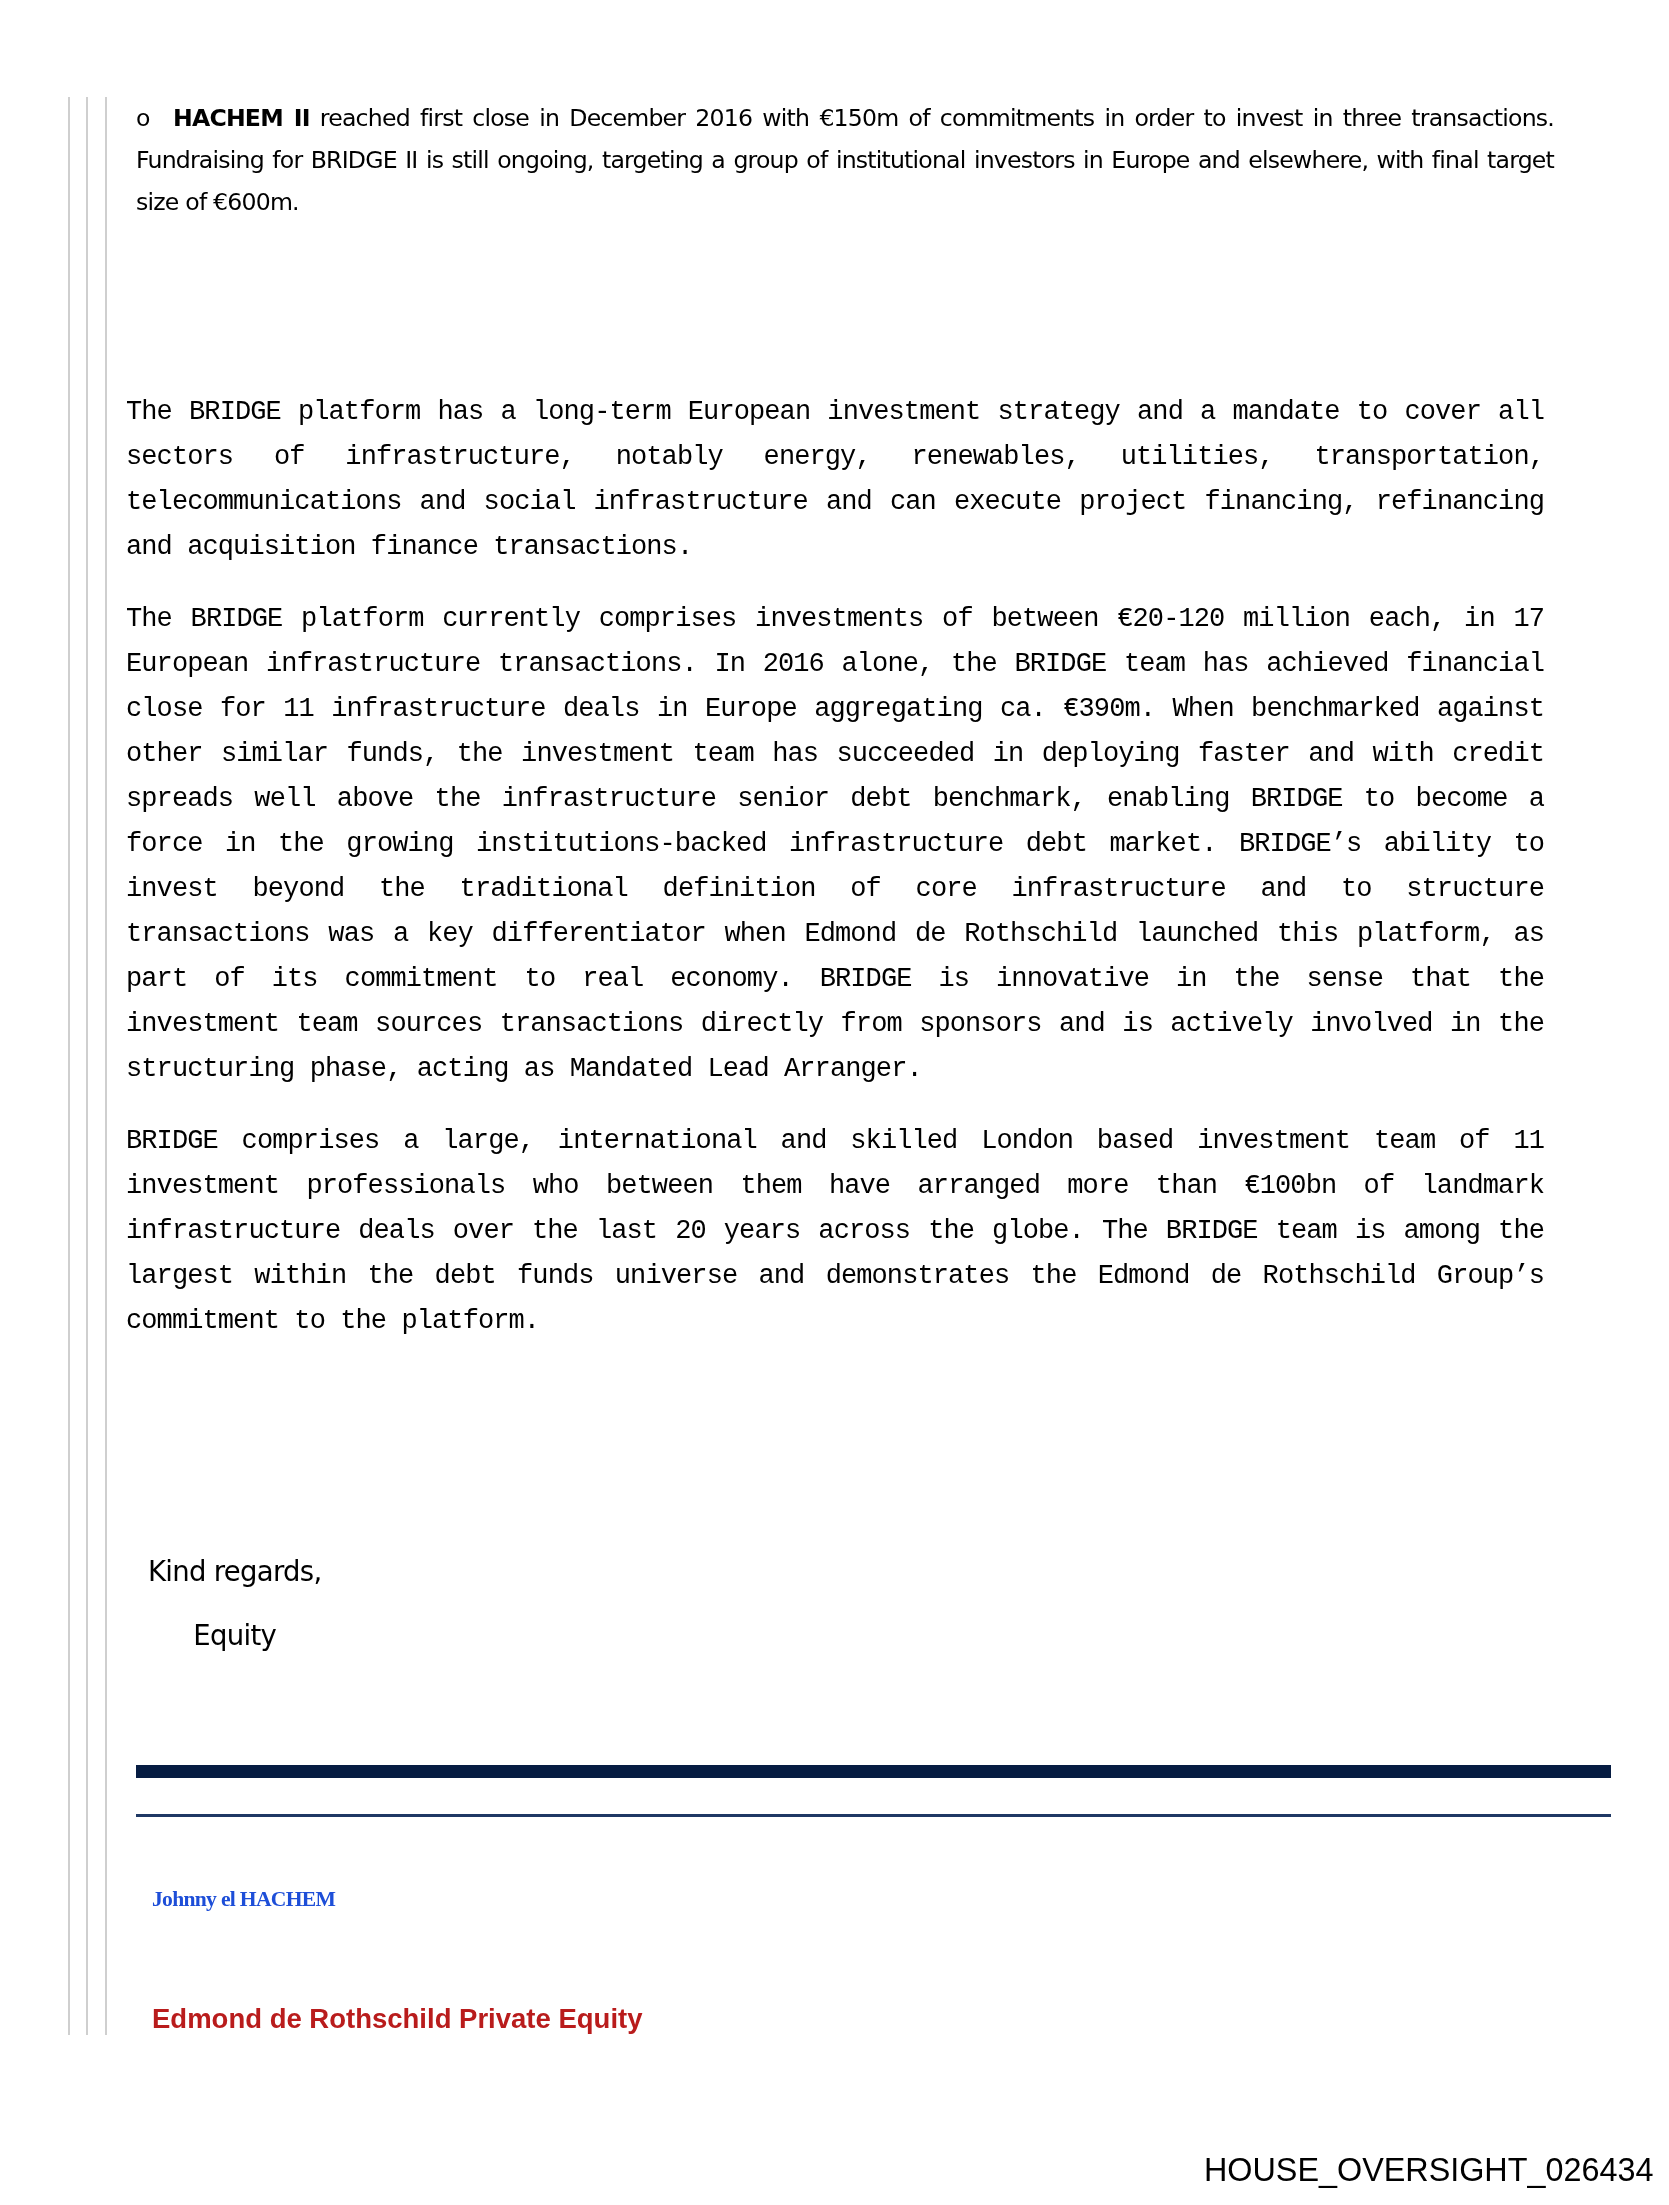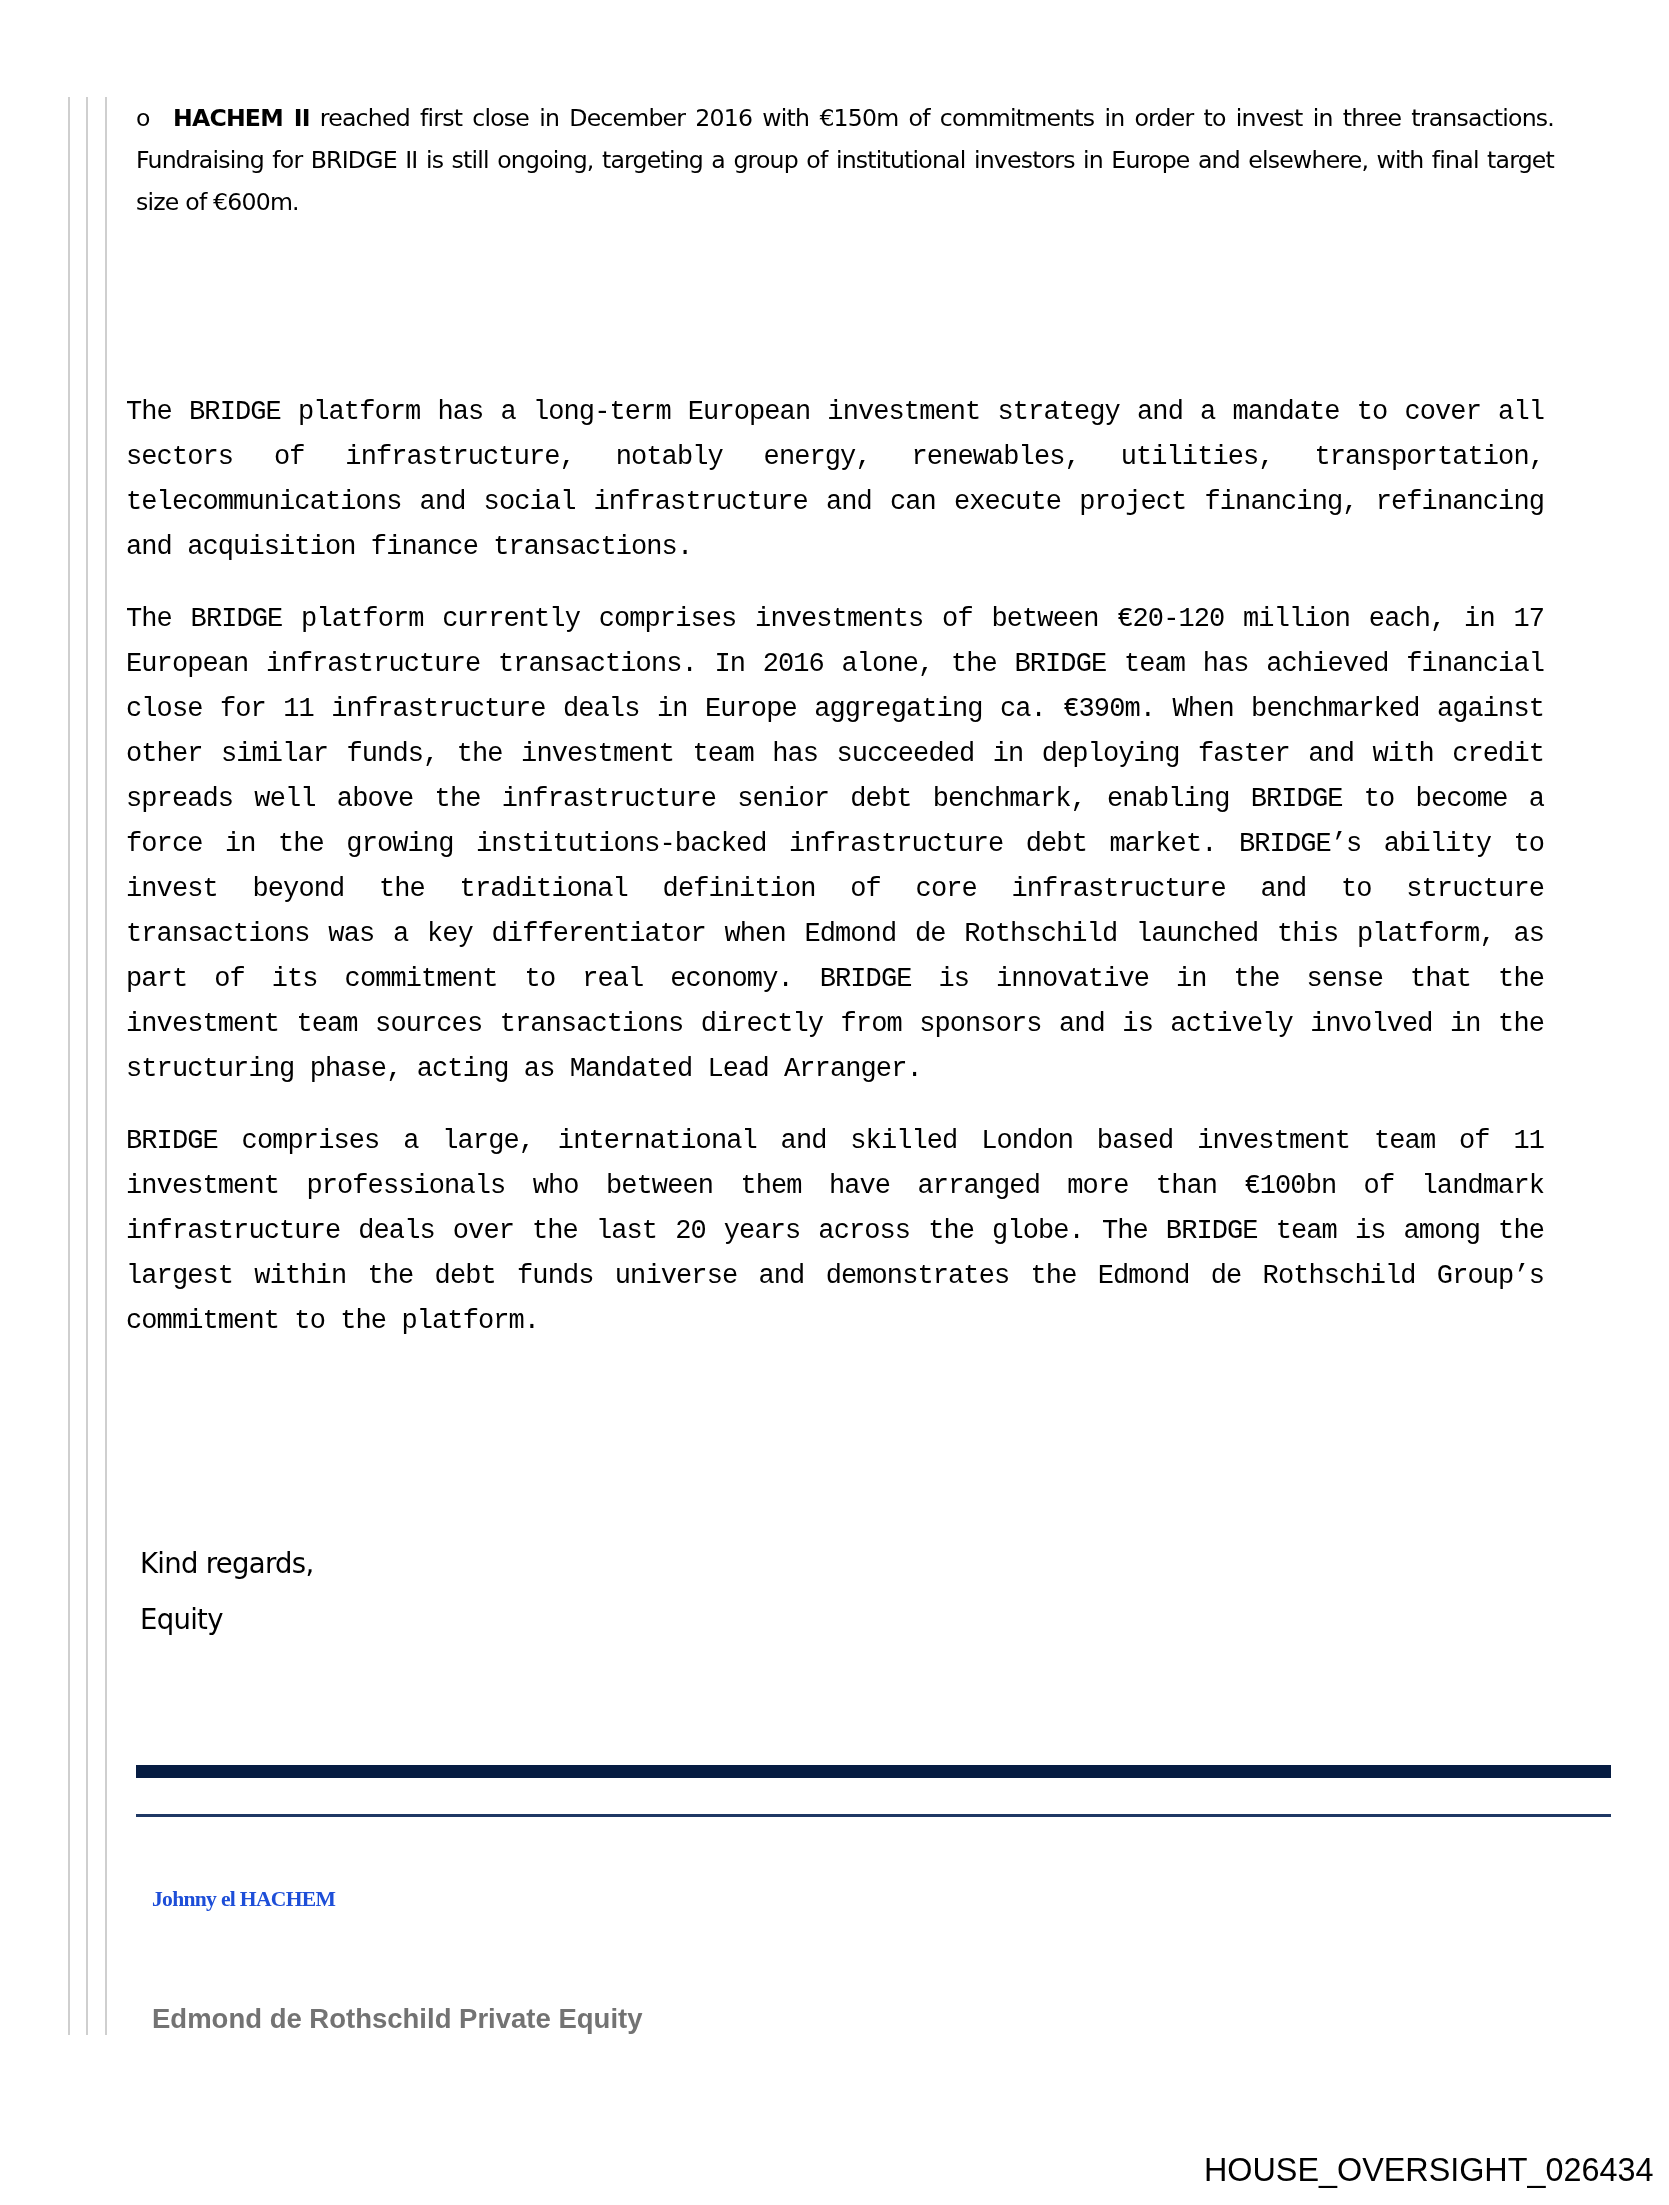--- a/index.html
+++ b/index.html
@@ -16,29 +16,29 @@
 
   .para { position: absolute; left: 126px; width: 1418px;
           font-family: Liberation Mono, monospace; font-size: 27px; line-height: 45px;
           text-align: justify; letter-spacing: -0.9px; margin: 0; }
   .p1 { top: 390px; }
   .p2 { top: 597px; }
   .p3 { top: 1119px; }
 
   .closing { position: absolute; left: 136px; top: 1533px;
              font-family: "DejaVu Sans", sans-serif; font-size: 27.5px; line-height: 52px; letter-spacing: -0.7px; }
-  .closing div { margin: 4px; }
+  .closing div { margin: 12px; text-align: center; }
 
   .rule-thick { position: absolute; left: 136px; width: 1475px; top: 1765px; height: 13px; background: #061c42; }
   .rule-thin { position: absolute; left: 136px; width: 1475px; top: 1814px; height: 2.6px; background: #1f3864; }
 
   .sig-name { position: absolute; left: 152px; top: 1867px; font-family: Liberation Serif, serif;
               font-weight: bold; font-size: 21.6px; color: #1d4ed8; letter-spacing: -0.7px; margin-top: 20px; }
   .sig-company { position: absolute; left: 152px; top: 2003px; font-family: "Liberation Sans", sans-serif;
-                 font-weight: bold; font-size: 27.5px; color: #737373; }
+                 font-weight: bold; font-size: 27.5px; color: #b91c1c; }
   .footer-id { position: absolute; left: 1204px; top: 2151px; font-family: "Liberation Sans", sans-serif;
                font-size: 33px; color: #000; letter-spacing: 0px; transform: scaleX(0.98); transform-origin: left; }
 </style>
 </head>
 <body>
 
 <div class="margin-line ml1"></div>
 <div class="margin-line ml2"></div>
 <div class="margin-line ml3"></div>
 

